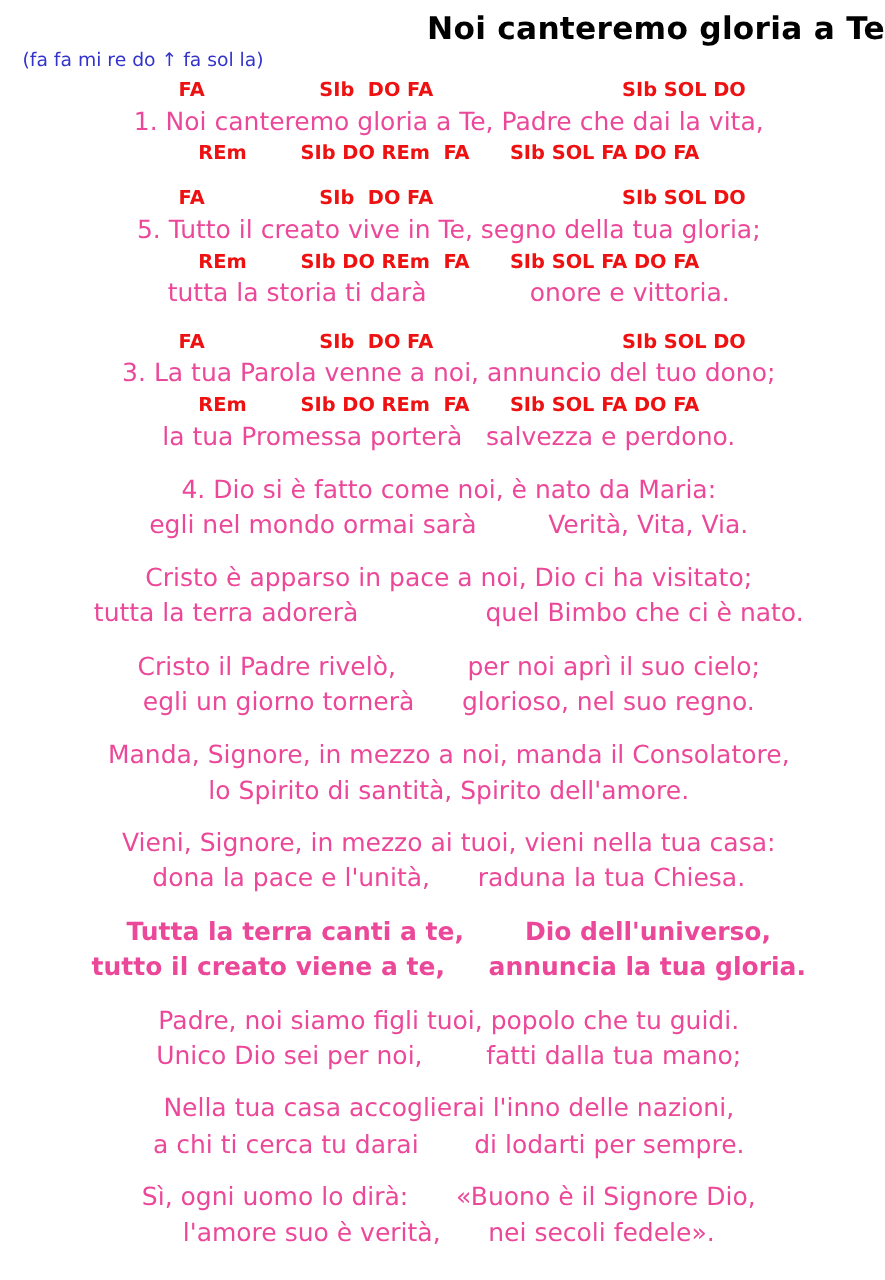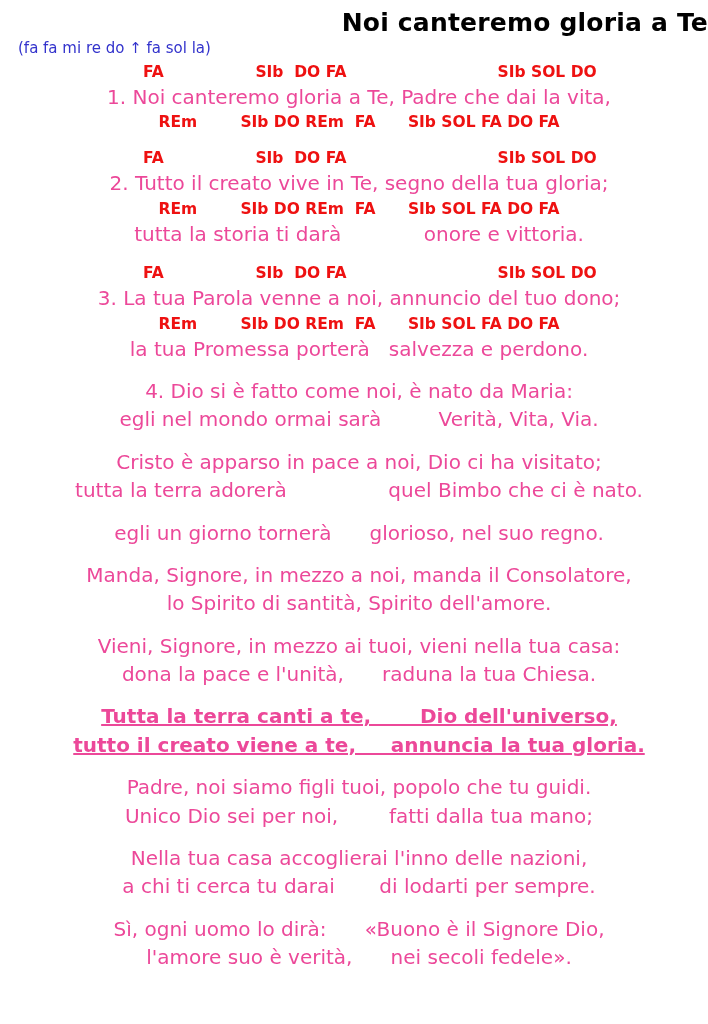--- a/index.html
+++ b/index.html
@@ -50,42 +50,41 @@
     line-height: 1.42;
   }
   .lyric {
     color: #ec4899;
     white-space: pre;
     font-size: 20px;
     line-height: 1.42;
   }
   .bold-lyric {
     font-weight: bold;
-    text-decoration: underline;
   }
   .spacer {
     height: 14px;
   }
 </style>
 </head>
 <body>
 
 <div class="page">
   <h1 class="title">Noi canteremo gloria a Te</h1>
   <div class="intro">(fa fa mi re do ↑ fa sol la)</div>
   <div id="body-content">
       <div class="block">
         <div class="line chords">    FA                 SIb  DO FA                            SIb SOL DO</div>
         <div class="line lyric">1. Noi canteremo gloria a Te, Padre che dai la vita,</div>
         <div class="line chords">REm        SIb DO REm  FA      SIb SOL FA DO FA</div>
       </div>
       <div class="spacer"></div>
       <div class="block">
         <div class="line chords">    FA                 SIb  DO FA                            SIb SOL DO</div>
-        <div class="line lyric">2. Tutto il creato vive in Te, segno della tua gloria;</div>
+        <div class="line lyric">5. Tutto il creato vive in Te, segno della tua gloria;</div>
         <div class="line chords">REm        SIb DO REm  FA      SIb SOL FA DO FA</div>
         <div class="line lyric">tutta la storia ti darà             onore e vittoria.</div>
       </div>
       <div class="spacer"></div>
       <div class="block">
         <div class="line chords">    FA                 SIb  DO FA                            SIb SOL DO</div>
         <div class="line lyric">3. La tua Parola venne a noi, annuncio del tuo dono;</div>
         <div class="line chords">REm        SIb DO REm  FA      SIb SOL FA DO FA</div>
         <div class="line lyric">la tua Promessa porterà   salvezza e perdono.</div>
       </div>
@@ -94,20 +93,21 @@
         <div class="line lyric">4. Dio si è fatto come noi, è nato da Maria:</div>
         <div class="line lyric">egli nel mondo ormai sarà         Verità, Vita, Via.</div>
       </div>
       <div class="spacer"></div>
       <div class="block">
         <div class="line lyric">Cristo è apparso in pace a noi, Dio ci ha visitato;</div>
         <div class="line lyric">tutta la terra adorerà                quel Bimbo che ci è nato.</div>
       </div>
       <div class="spacer"></div>
       <div class="block">
+        <div class="line lyric">Cristo il Padre rivelò,         per noi aprì il suo cielo;</div>
         <div class="line lyric">egli un giorno tornerà      glorioso, nel suo regno.</div>
       </div>
       <div class="spacer"></div>
       <div class="block">
         <div class="line lyric">Manda, Signore, in mezzo a noi, manda il Consolatore,</div>
         <div class="line lyric">lo Spirito di santità, Spirito dell'amore.</div>
       </div>
       <div class="spacer"></div>
       <div class="block">
         <div class="line lyric">Vieni, Signore, in mezzo ai tuoi, vieni nella tua casa:</div>

